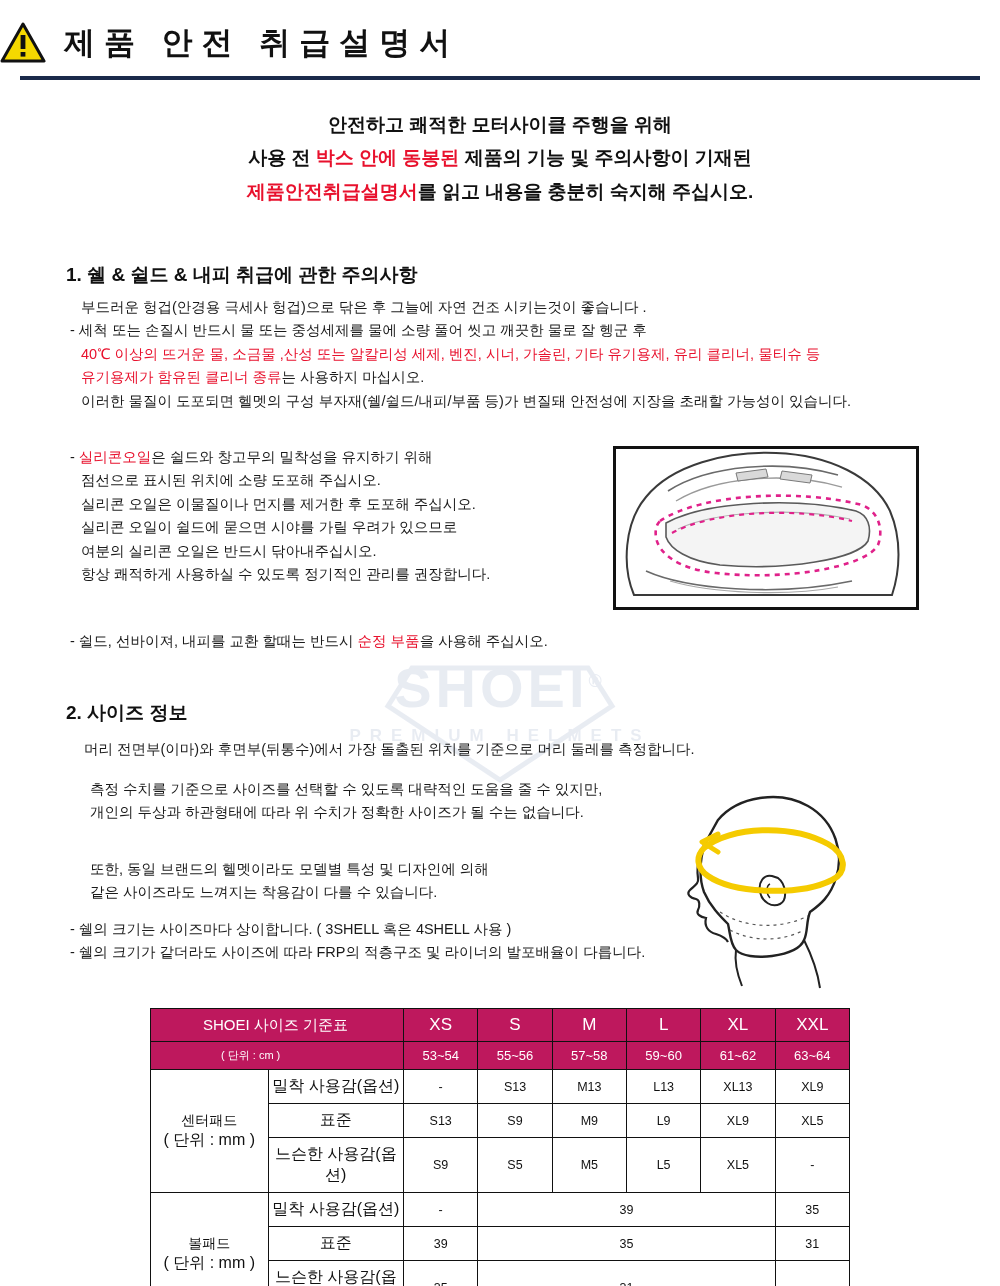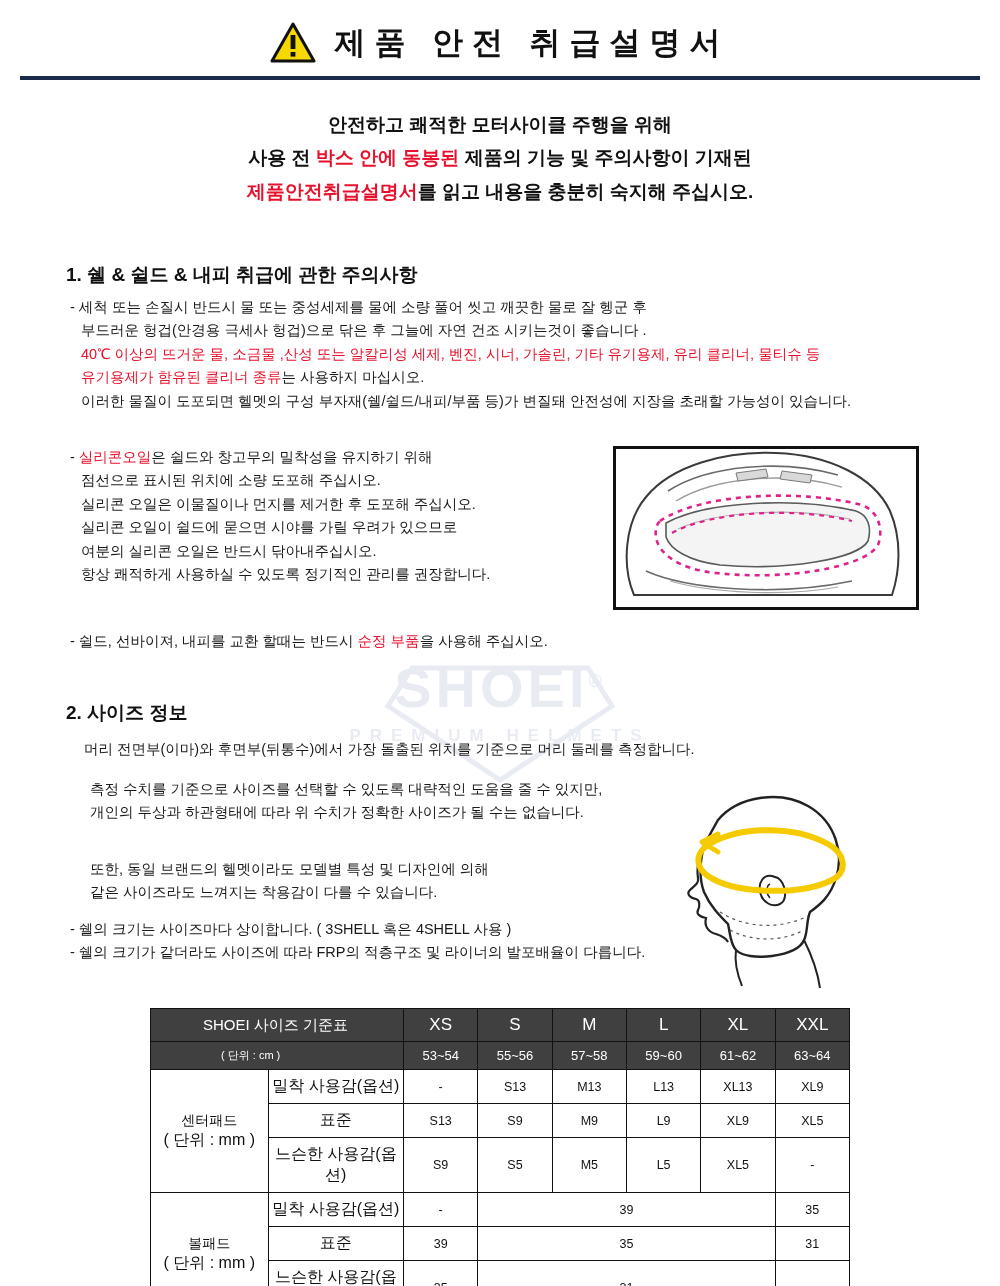--- a/index.html
+++ b/index.html
@@ -18,21 +18,20 @@
   .page {
     position: relative;
     width: 1000px;
     height: 1286px;
   }
 
   
   .header {
     display: flex;
     align-items: center;
-    justify-content: center;
     gap: 18px;
     padding-top: 22px;
     padding-bottom: 12px;
   }
   .warn-icon { width: 46px; height: 42px; display: block; }
   .doc-title {
     font-size: 31px;
     font-weight: bold;
     letter-spacing: 9px;
     color: #111111;
@@ -148,21 +147,21 @@
     color: #111;
   }
   table.size-table td, table.size-table th {
     border: 1px solid #111;
     text-align: center;
     vertical-align: middle;
     padding: 6px 2px;
     font-weight: normal;
   }
   .hdr-dark {
-    background: #404040;
+    background: #be185d;
     color: #ffffff;
   }
   .hdr-title {
     text-align: left !important;
     padding-left: 52px !important;
     font-size: 15px;
     font-weight: bold;
   }
   .hdr-unit {
     text-align: left !important;
@@ -210,22 +209,22 @@
       <span>사용 전 </span><span class="red">박스 안에 동봉된</span><span> 제품의 기능 및 주의사항이 기재된</span>
     </div>
     <div class="l3">
       <span class="red">제품안전취급설명서</span><span>를 읽고 내용을 충분히 숙지해 주십시오.</span>
     </div>
   </div>
 
   <div class="sec-head" id="sec1-head">1. 쉘 &amp; 쉴드 &amp; 내피 취급에 관한 주의사항</div>
 
   <div class="blk body-txt" id="blk-wash">
+    <div style="padding-left:11px">부드러운 헝겁(안경용 극세사 헝겁)으로 닦은 후 그늘에 자연 건조 시키는것이 좋습니다 .</div>
     <div>- 세척 또는 손질시 반드시 물 또는 중성세제를 물에 소량 풀어 씻고 깨끗한 물로 잘 헹군 후</div>
-    <div style="padding-left:11px">부드러운 헝겁(안경용 극세사 헝겁)으로 닦은 후 그늘에 자연 건조 시키는것이 좋습니다 .</div>
     <div class="red" style="padding-left:11px">40℃ 이상의 뜨거운 물, 소금물 ,산성 또는 알칼리성 세제, 벤진, 시너, 가솔린, 기타 유기용제, 유리 클리너, 물티슈 등</div>
     <div style="padding-left:11px">
       <span class="red">유기용제가 함유된 클리너 종류</span><span>는 사용하지 마십시오.</span>
     </div>
     <div style="padding-left:11px">이러한 물질이 도포되면 헬멧의 구성 부자재(쉘/쉴드/내피/부품 등)가 변질돼 안전성에 지장을 초래할 가능성이 있습니다.</div>
   </div>
 
   <div class="blk body-txt" id="blk-sil">
     <div>
       <span>- </span><span class="red">실리콘오일</span><span>은 쉴드와 창고무의 밀착성을 유지하기 위해</span>

